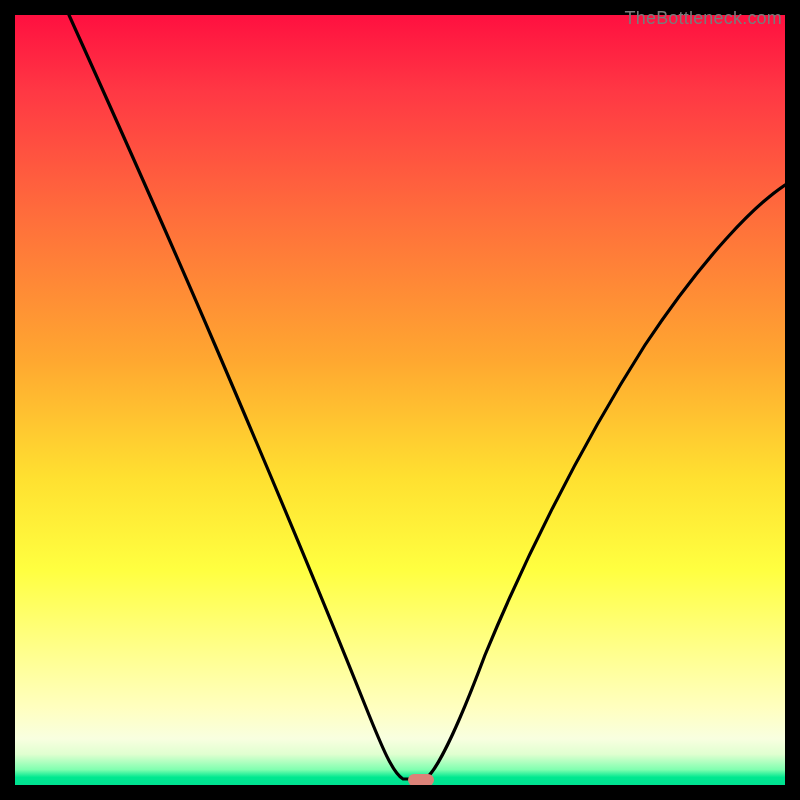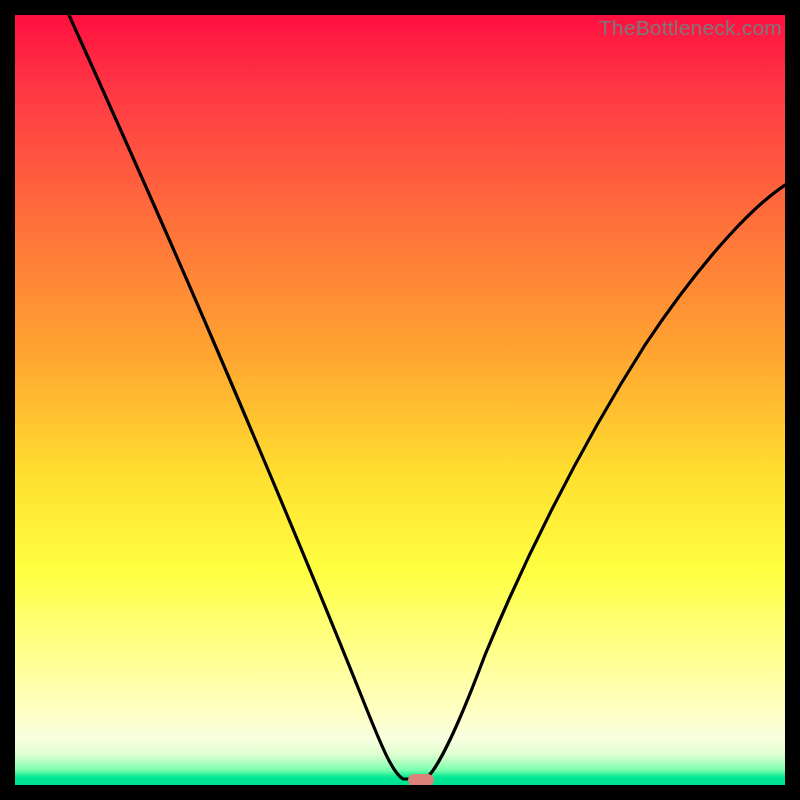--- a/index.html
+++ b/index.html
@@ -51,24 +51,24 @@
   .marker {
     position: absolute;
     width: 26px;
     height: 12px;
     border-radius: 7px;
     background: #dc8278;
     transform: translate(-50%, -50%);
   }
   .watermark {
     position: absolute;
-    top: 16px;
+    top: 8px;
     right: 18px;
     color: #7a7a7a;
-    font-size: 21px;
+    font-size: 18px;
     font-weight: 400;
     letter-spacing: 0.2px;
   }
 </style>
 </head>
 <body>
 
 <div class="frame">
 
   <div class="plot-area">

